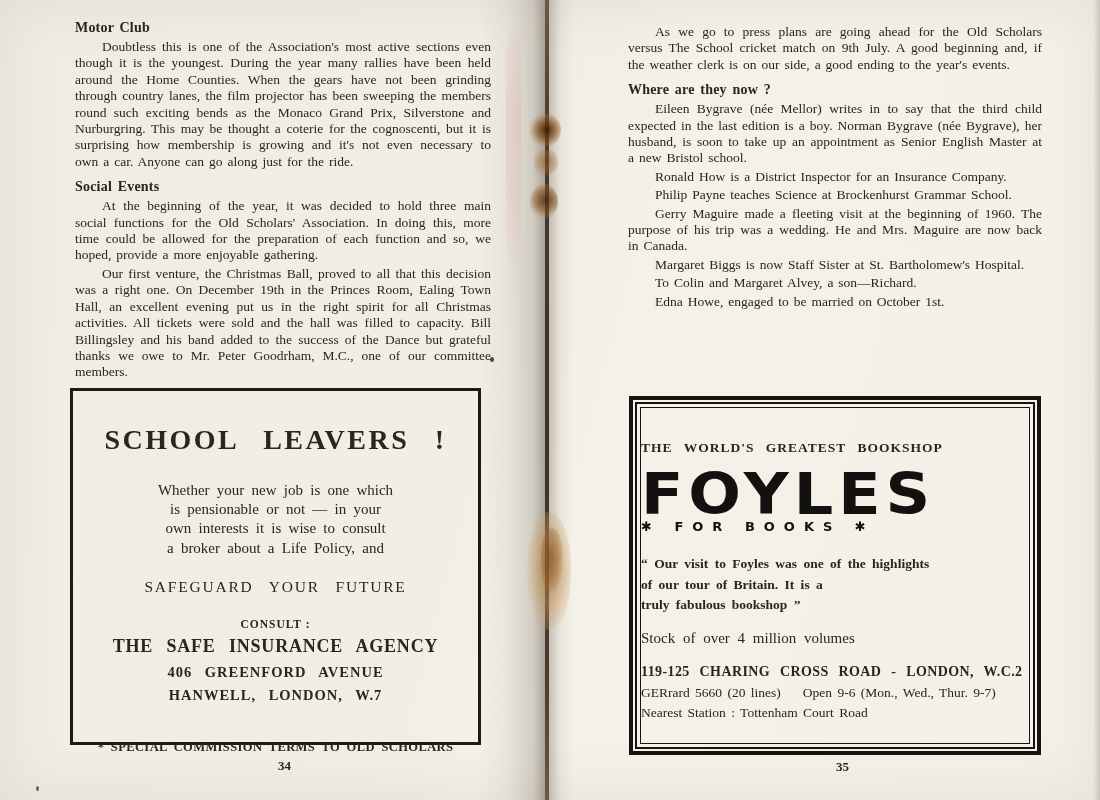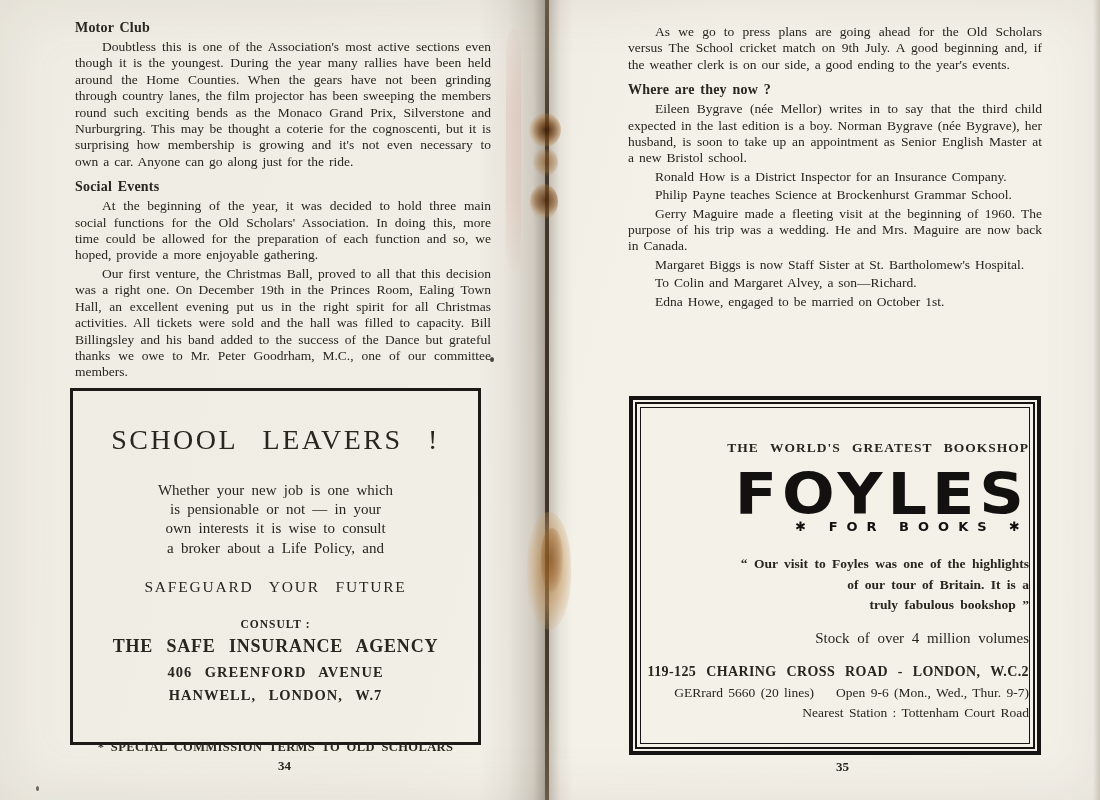--- a/index.html
+++ b/index.html
@@ -47,21 +47,21 @@
   .ad-school {
     position: absolute;
     left: 70px; top: 388px;
     width: 411px; height: 357px;
     border: 3px solid #1c1a17;
     text-align: center;
   }
   .ad-school .ad-title {
     margin-top: 33px;
     font-size: 28px;
-    font-weight: normal;
+    font-weight: bold;
     letter-spacing: 2.5px;
     word-spacing: 16px;
   }
   .ad-school .ad-body {
     margin-top: 25px;
     font-size: 15px;
     line-height: 19.2px;
     word-spacing: 3.5px;
   }
   .ad-school .ad-slogan {
@@ -112,21 +112,21 @@
     width: 412px; height: 359px;
     border: 4px solid #161412;
   }
   .ad-foyles .mid {
     position: absolute; inset: 2px;
     border: 2px solid #161412;
   }
   .ad-foyles .inner {
     position: absolute; inset: 3px;
     border: 1px solid #161412;
-    text-align: right;
+    text-align: left;
     overflow: hidden;
   }
   .ad-foyles .ad-tagline {
     margin-top: 32px;
     font-size: 13.5px;
     font-weight: bold;
     letter-spacing: 1px;
     word-spacing: 7px;
   }
   .ad-foyles .foyles-logo {

